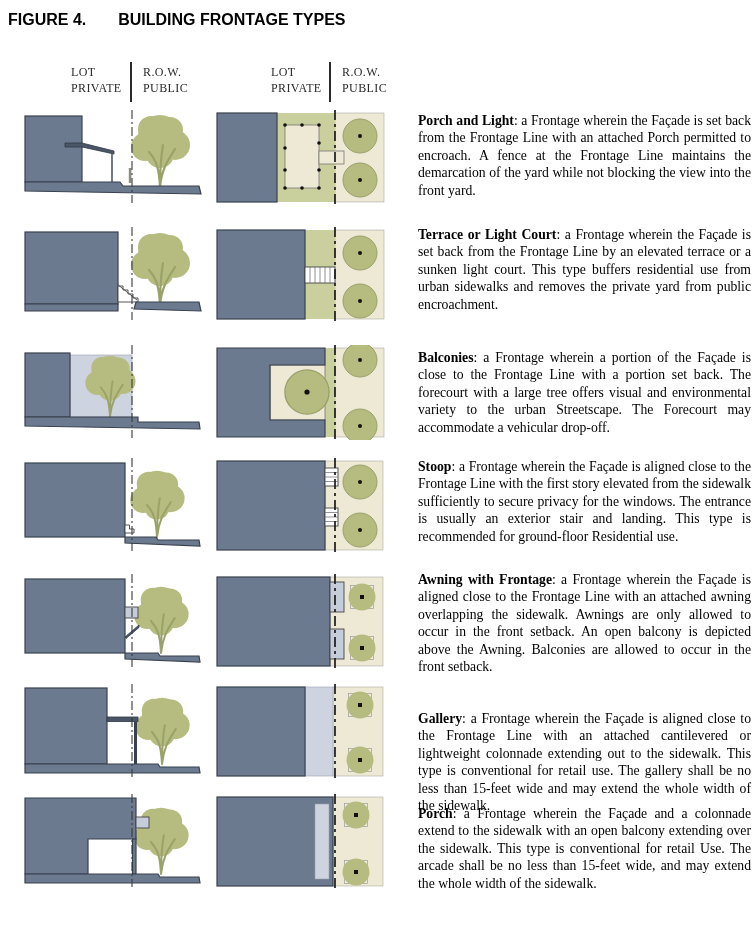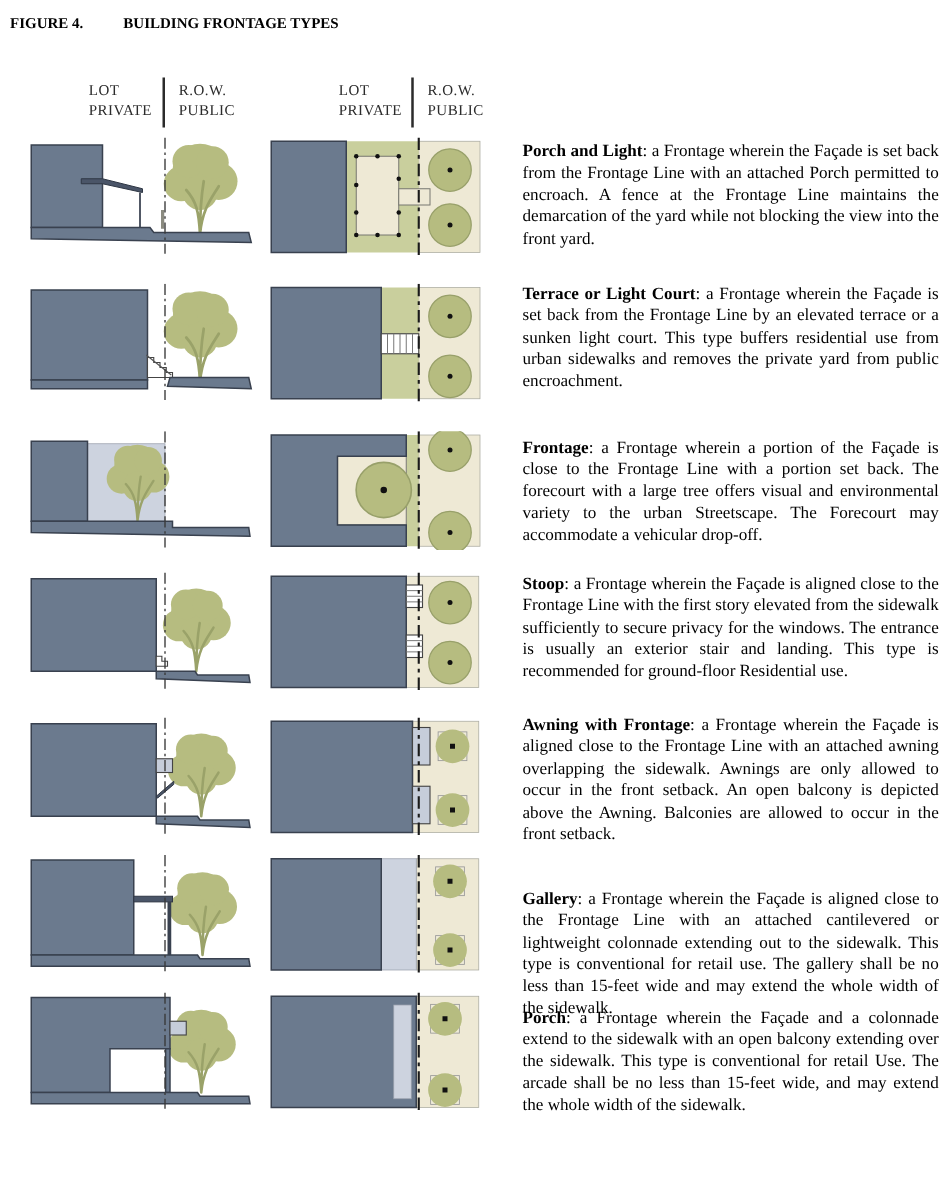--- a/index.html
+++ b/index.html
@@ -2,21 +2,21 @@
 <html><head>
 <meta charset="utf-8">
 <style>
   html,body { margin:0; padding:0; background:#fff; }
   #page {
     position:relative; width:755px; height:945px; background:#ffffff;
     font-family:"Liberation Serif", serif; color:#000; overflow:hidden;
   }
   .title {
     position:absolute; left:8px; top:11px;
-    font-family:Liberation Serif, serif; font-weight:bold; font-size:12px;
+    font-family:Liberation Sans, sans-serif; font-weight:bold; font-size:16px;
     white-space:nowrap;
   }
   .title .gap { margin-left:32px; }
   .colhead {
     position:absolute; font-family:Liberation Serif, serif;
     font-size:12px; color:#2b2b2b; letter-spacing:0.4px; white-space:nowrap;
   }
   .vbar { position:absolute; width:2px; height:40px; background:#2b2b2b; }
   .diagram { position:absolute; }
   .desc {
@@ -150,21 +150,21 @@
   <svg class="diagram" style="left:215px;top:345px" width="185" height="95" viewBox="0 0 185 95">
     <rect x="120" y="3" width="49" height="89" class="pave"></rect>
     <rect x="110" y="3" width="10" height="89" class="yard"></rect>
     <rect x="55" y="20" width="55" height="55" class="paveS"></rect>
     <path d="M2,3 H110 V20 H55 V75 H110 V92 H2 Z" class="bld"></path>
     <use href="#gTreePlan" transform="translate(92,47) scale(1.3)"></use>
     <line x1="120" y1="0" x2="120" y2="95" class="lotlineB"></line>
     <use href="#gTreePlan" transform="translate(145,15)"></use>
     <use href="#gTreePlan" transform="translate(145,81)"></use>
   </svg>
-  <p class="desc" style="top:349px"><b>Frontage</b><span>: a Frontage wherein a portion of the Façade is close to the Frontage Line with a portion set back.  The forecourt with a large tree offers visual and environmental variety to the urban Streetscape.  The Forecourt may accommodate a vehicular drop-off.</span></p>
+  <p class="desc" style="top:349px"><b>Balconies</b><span>: a Frontage wherein a portion of the Façade is close to the Frontage Line with a portion set back.  The forecourt with a large tree offers visual and environmental variety to the urban Streetscape.  The Forecourt may accommodate a vehicular drop-off.</span></p>
 
   <svg class="diagram" style="left:10px;top:458px" width="200" height="95" viewBox="0 0 200 95">
     <use href="#gTreeSection" transform="translate(147,79) scale(0.92)"></use>
     <rect x="15" y="5" width="100" height="74" class="bld"></rect>
     <path d="M115,67 h4.5 v4 h4.5 v4 h-9 z" class="stepW"></path>
     <polygon points="115,79 146,79 148,82 189,82 190,88 115,85" class="bld"></polygon>
     <line x1="122" y1="0" x2="122" y2="93" class="lotline"></line>
   </svg>
   <svg class="diagram" style="left:215px;top:458px" width="185" height="95" viewBox="0 0 185 95">
     <rect x="110" y="3" width="58" height="89" class="pave"></rect>

